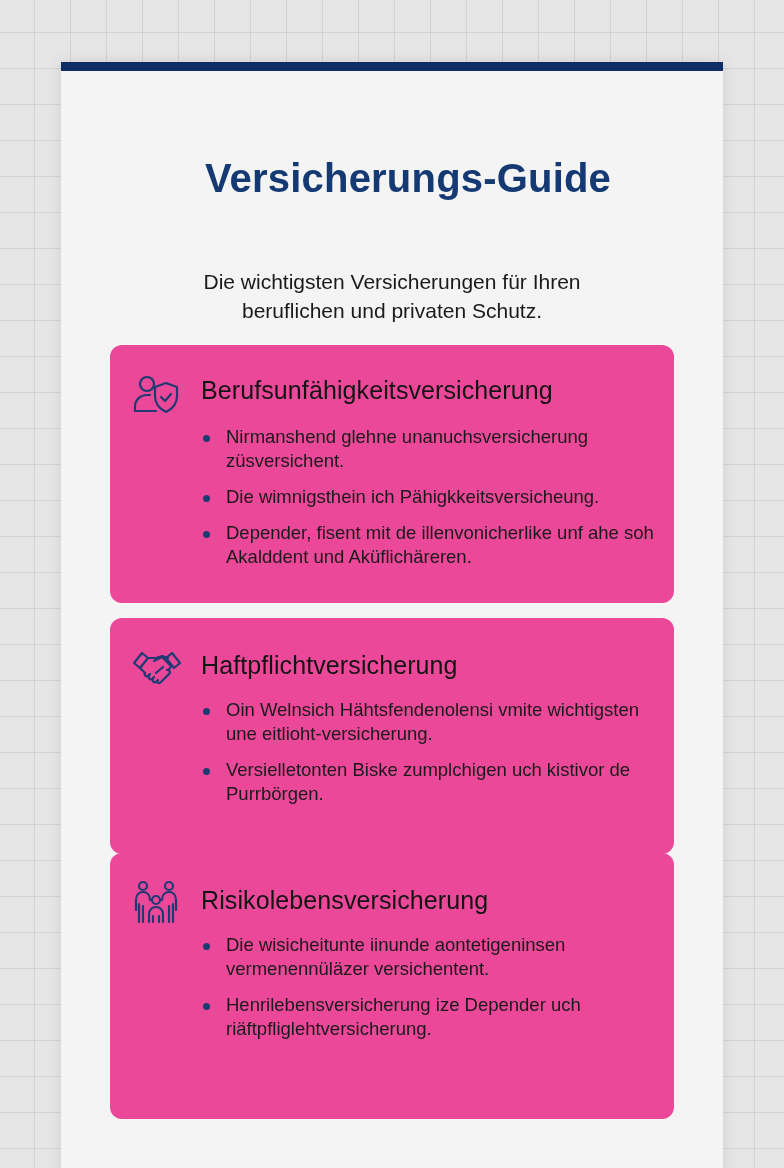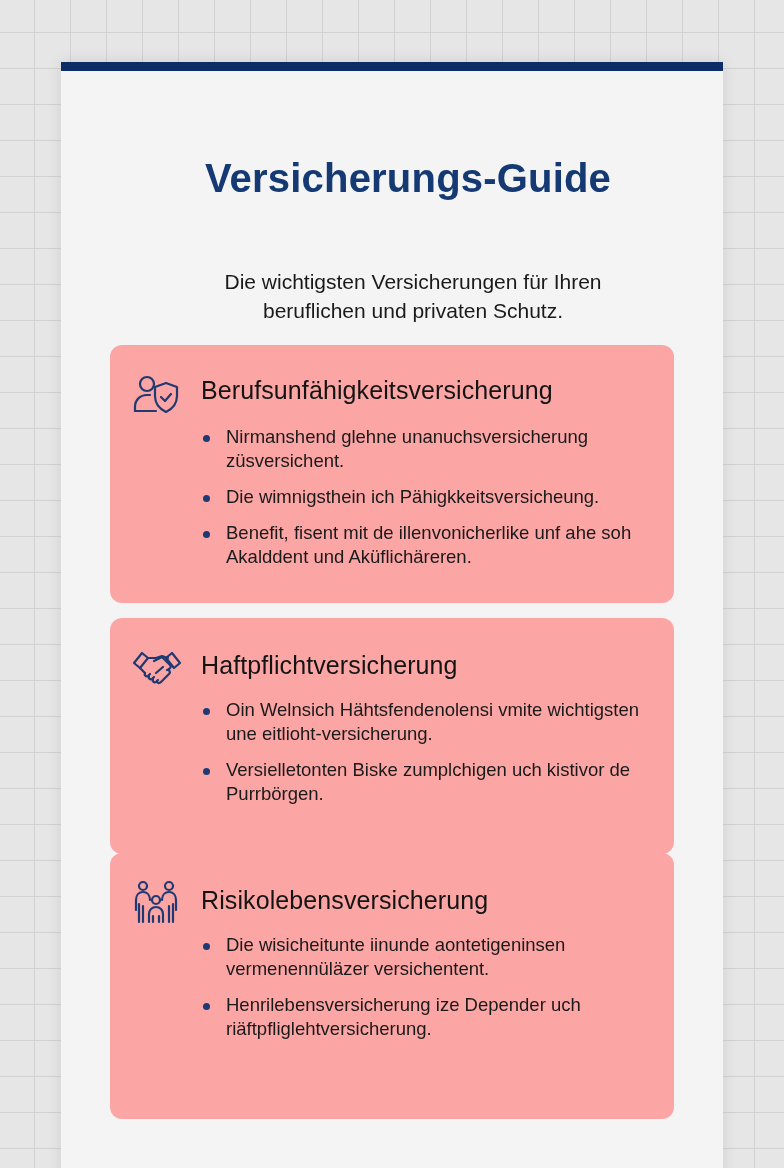--- a/index.html
+++ b/index.html
@@ -30,25 +30,25 @@
       text-align: center; font-size: 40px; font-weight: 700; color: #153a73;
       letter-spacing: 0.2px;
       padding-left: 32px;
     }
     .title-2 {
       position: absolute; left: 0; width: 100%; top: 146px;
       text-align: center; font-size: 40px; font-weight: 700; color: #111;
     }
     .subtitle {
       position: absolute; left: 0; width: 100%; top: 205px;
-      text-align: center; font-size: 21px; color: #1a1a1a; line-height: 29px; margin-left: 21px;
+      text-align: center; font-size: 21px; color: #1a1a1a; line-height: 29px;
     }
     .section {
       position: absolute; left: 49px; width: 564px;
-      background: #fca5a5;
+      background: #ec4899;
       border-radius: 12px;
     }
     .section .icon {
       position: absolute; left: 22px; width: 50px; height: 44px;
     }
     .section .icon svg { width: 100%; height: 100%; }
     .section h2 {
       position: absolute; left: 91px; font-size: 25px; font-weight: 400;
       color: #141414; letter-spacing: 0.1px;
     }
@@ -86,21 +86,21 @@
         <path d="M3 38 v-4 c0-7 5-12 12-12 h3"></path>
         <path d="M3 38 h21"></path>
         <path d="M34 10 l11 4 v9 c0 8-5 13-11 16 c-6-3-11-8-11-16 v-9 z"></path>
         <path d="M29 24 l4 4 l6-7"></path>
       </svg>
     </div>
     <h2 style="top:31px;">Berufsunfähigkeitsversicherung</h2>
     <ul style="top:80px;">
       <li>Nirmanshend glehne unanuchsversicherung züsversichent.</li>
       <li>Die wimnigsthein ich Pähigkkeitsversicheung.</li>
-      <li>Benefit, fisent mit de illenvonicherlike unf ahe soh Akalddent und Aküflichäreren.</li>
+      <li>Depender, fisent mit de illenvonicherlike unf ahe soh Akalddent und Aküflichäreren.</li>
     </ul>
   </div>
 
   <div class="section" style="top:556px;height:236px;">
     <div class="icon" style="top:27px;">
       <svg viewBox="0 0 50 44" fill="none" stroke="#1f3a72" stroke-width="2.2" stroke-linecap="round" stroke-linejoin="round">
         <path d="M2 18 l8-10 l6 5 l-8 10 z"></path>
         <path d="M48 18 l-8-10 l-6 5 l8 10 z"></path>
         <path d="M16 13 h8 l6 -2 l6 2"></path>
         <path d="M22 16 l8-4 l8 8 c1 1 1 3-1 4"></path>

